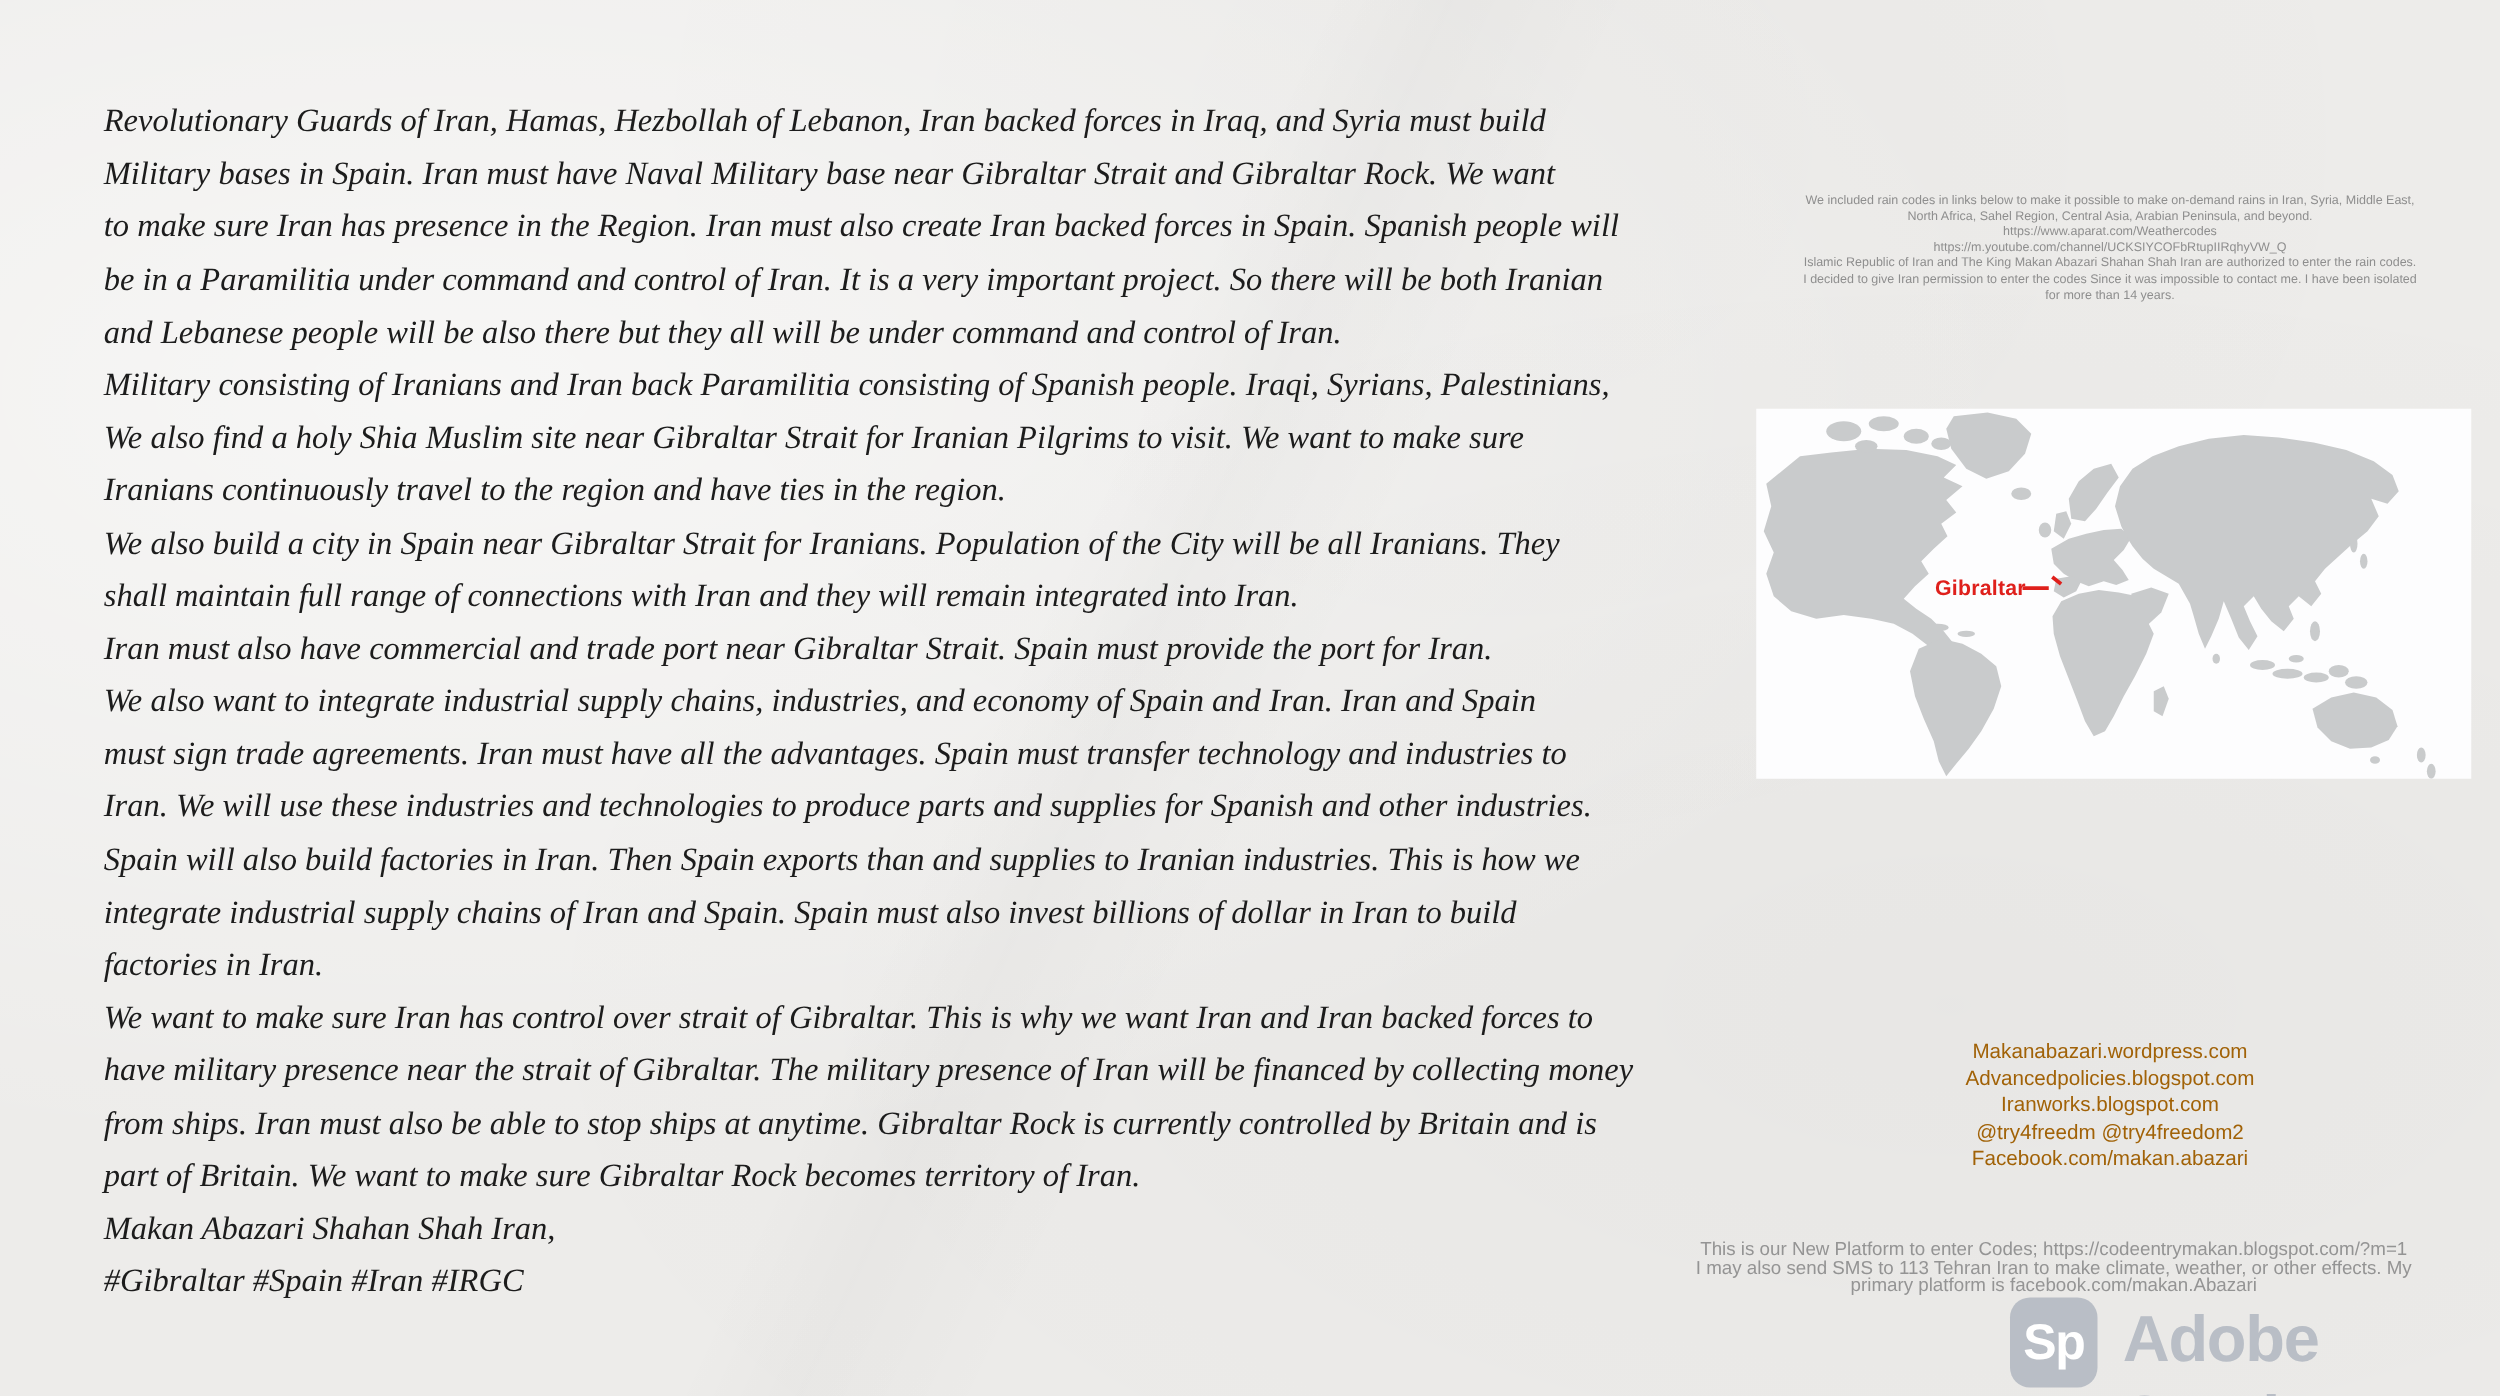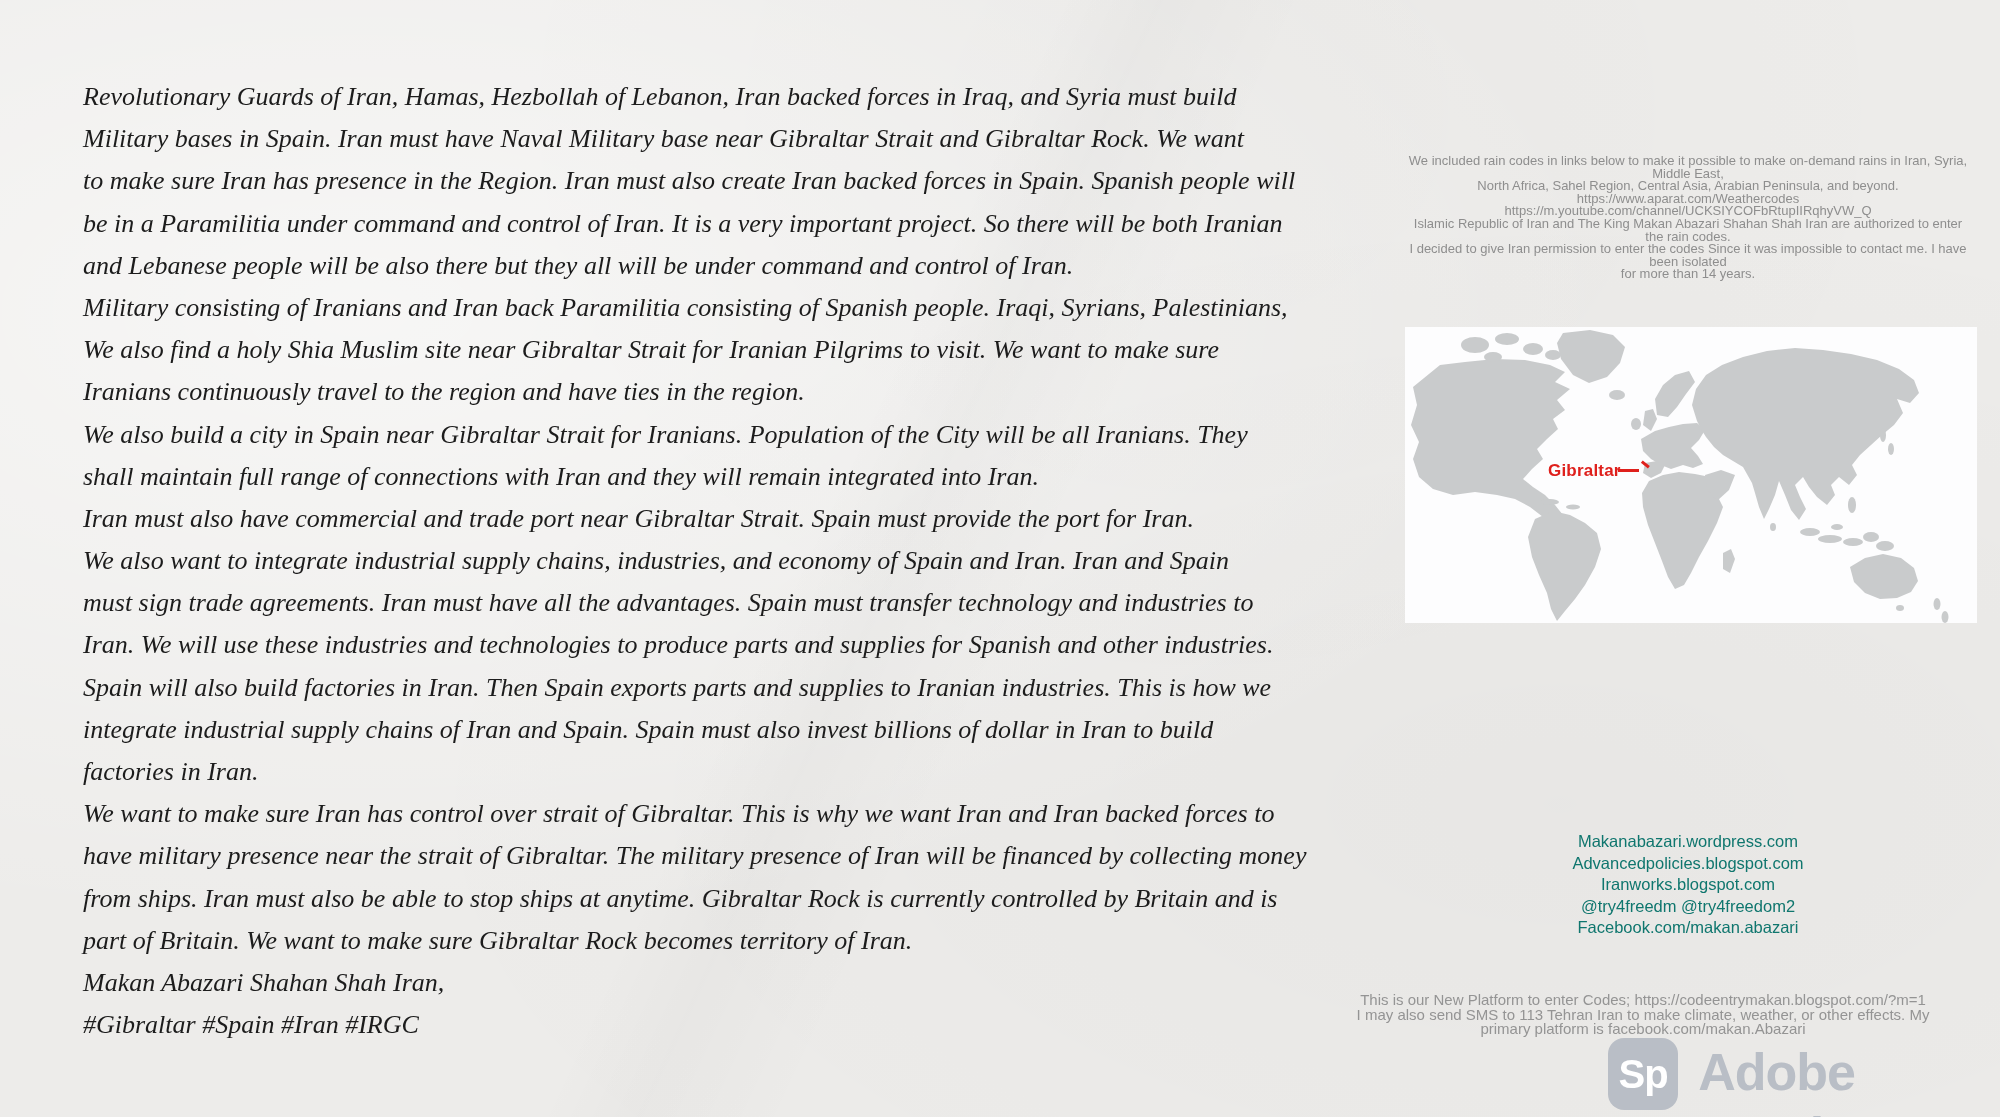--- a/index.html
+++ b/index.html
@@ -22,38 +22,38 @@
     font-style:italic;
     font-size:26px;line-height:42.2px;
     color:#1c1c1c;
     white-space:nowrap;
   }
   .statement .line{height:42.2px;}
 
   
   .top-note{
     position:absolute;left:1405px;top:155px;width:566px;
-    text-align:center;font-size:13px;line-height:12.6px;color:#8e8e8e;
+    text-align:center;font-size:10px;line-height:12.6px;color:#8e8e8e;
   }
   .map{
     position:absolute;left:1405px;top:327px;width:572px;height:296px;
     background:#fdfdfe;
   }
   .map svg{position:absolute;inset:0;}
   .gib-label{
     position:absolute;left:143px;top:134px;
     font-size:17px;font-weight:bold;color:#df201c;
     letter-spacing:.2px;
   }
   .gib-dash{position:absolute;left:213px;top:142px;width:21px;height:3px;background:#df201c;}
   .gib-tick{position:absolute;left:236px;top:136px;width:9px;height:2.5px;background:#df201c;transform:rotate(38deg);}
 
   .links-block{
     position:absolute;left:1405px;top:831px;width:566px;
-    text-align:center;font-size:16.5px;line-height:21.6px;color:#0f766e;
+    text-align:center;font-size:16.5px;line-height:21.6px;color:#a16207;
   }
   .bottom-note{
     position:absolute;left:1340px;top:993px;width:606px;
     text-align:center;font-size:15px;line-height:14.5px;color:#949494;
   }
 
   
   .watermark{position:absolute;left:1608px;top:1038px;display:flex;align-items:flex-start;}
   .sp-logo{
     width:72px;height:72px;border-radius:16px;background:#b9bec6;
@@ -80,21 +80,21 @@
       <div class="line">and Lebanese people will be also there but they all will be under command and control of Iran.</div>
       <div class="line">Military consisting of Iranians and Iran back Paramilitia consisting of Spanish people. Iraqi, Syrians, Palestinians,</div>
       <div class="line">We also find a holy Shia Muslim site near Gibraltar Strait for Iranian Pilgrims to visit. We want to make sure</div>
       <div class="line">Iranians continuously travel to the region and have ties in the region.</div>
       <div class="line">We also build a city in Spain near Gibraltar Strait for Iranians. Population of the City will be all Iranians. They</div>
       <div class="line">shall maintain full range of connections with Iran and they will remain integrated into Iran.</div>
       <div class="line">Iran must also have commercial and trade port near Gibraltar Strait. Spain must provide the port for Iran.</div>
       <div class="line">We also want to integrate industrial supply chains, industries, and economy of Spain and Iran. Iran and Spain</div>
       <div class="line">must sign trade agreements. Iran must have all the advantages. Spain must transfer technology and industries to</div>
       <div class="line">Iran. We will use these industries and technologies to produce parts and supplies for Spanish and other industries.</div>
-      <div class="line">Spain will also build factories in Iran. Then Spain exports parts and supplies to Iranian industries. This is how we</div>
+      <div class="line">Spain will also build factories in Iran. Then Spain exports than and supplies to Iranian industries. This is how we</div>
       <div class="line">integrate industrial supply chains of Iran and Spain. Spain must also invest billions of dollar in Iran to build</div>
       <div class="line">factories in Iran.</div>
       <div class="line">We want to make sure Iran has control over strait of Gibraltar. This is why we want Iran and Iran backed forces to</div>
       <div class="line">have military presence near the strait of Gibraltar. The military presence of Iran will be financed by collecting money</div>
       <div class="line">from ships. Iran must also be able to stop ships at anytime. Gibraltar Rock is currently controlled by Britain and is</div>
       <div class="line">part of Britain. We want to make sure Gibraltar Rock becomes territory of Iran.</div>
       <div class="line">Makan Abazari Shahan Shah Iran,</div>
       <div class="line">#Gibraltar #Spain #Iran #IRGC</div>
     </div>
 

